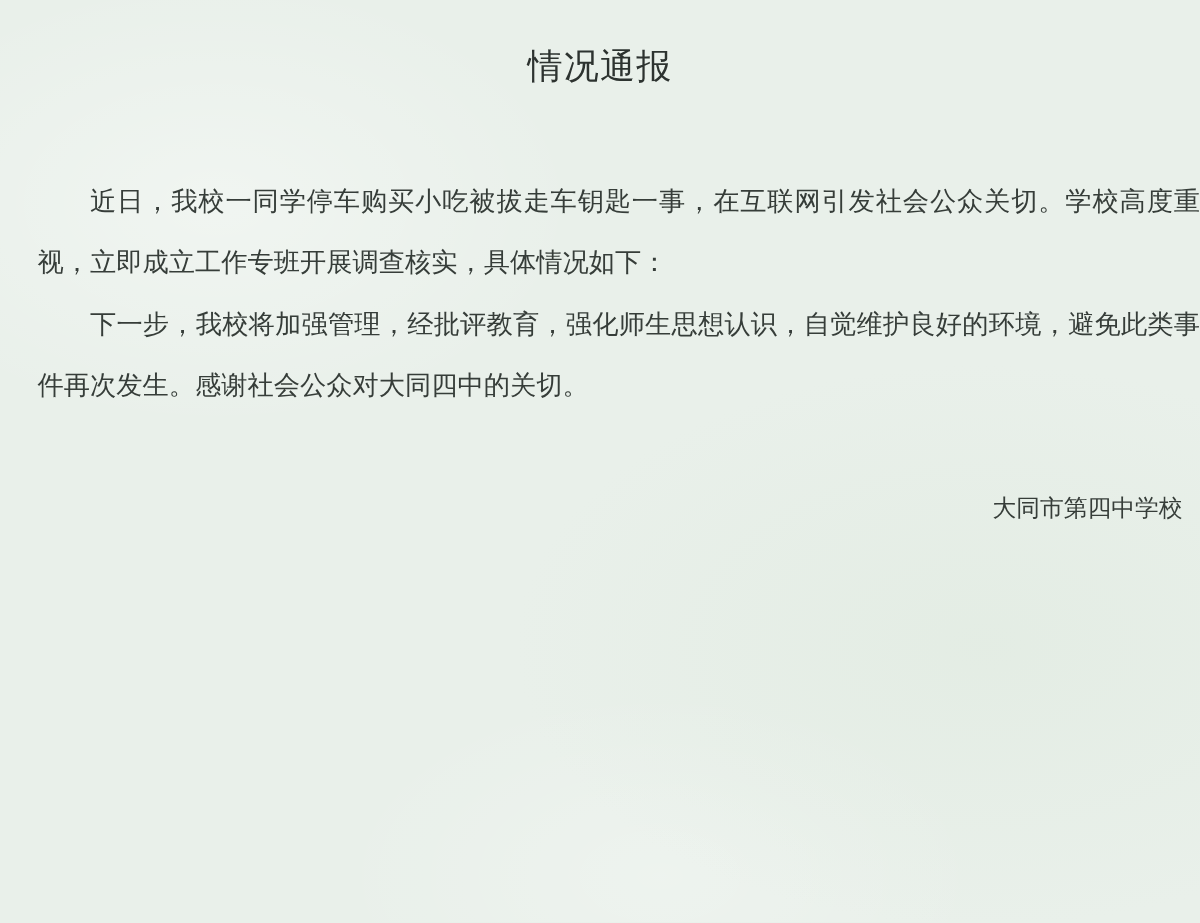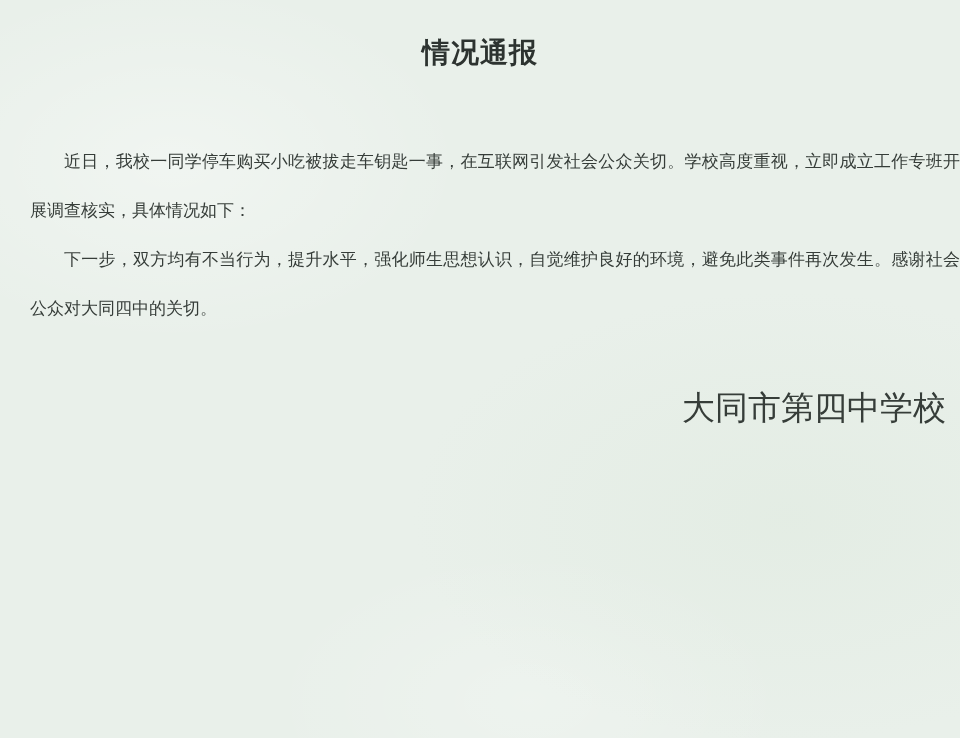--- a/index.html
+++ b/index.html
@@ -22,54 +22,54 @@
     font-family: "Liberation Sans", "DejaVu Sans", sans-serif;
     color: #343b37;
   }
   .title {
     margin: 0;
     padding-top: 38px;
     height: 30px;
     line-height: 30px;
     text-align: center;
     font-size: 28px;
-    font-weight: 700;
+    font-weight: 400;
     color: #2d3330;
     letter-spacing: 1px;
   }
   .body-text {
     margin-top: 69px;
     padding-left: 30px;
-    font-size: 17px;
+    font-size: 21px;
     line-height: 49px;
     text-align: justify;
     text-justify: inter-ideograph;
     color: #363d39;
   }
   .para {
     margin: 0;
     text-indent: 2em;
   }
   .sign-block {
     margin-top: 50px;
     padding-right: 14px;
     text-align: right;
-    font-size: 33px;
+    font-size: 19px;
     line-height: 49px;
     color: #363d39;
   }
   .sign-line { white-space: nowrap; }
 </style>
 </head>
 <body>
 
 <div class="sheet">
   <h1 class="title">情况通报</h1>
 
   <div class="body-text">
     <p class="para">近日，我校一同学停车购买小吃被拔走车钥匙一事，在互联网引发社会公众关切。学校高度重视，立即成立工作专班开展调查核实，具体情况如下：</p>
-    <p class="para">下一步，双方均有不当行为，提升水平，强化师生思想认识，自觉维护良好的环境，避免此类事件再次发生。感谢社会公众对大同四中的关切。</p>
+    <p class="para">下一步，我校将加强管理，经批评教育，强化师生思想认识，自觉维护良好的环境，避免此类事件再次发生。感谢社会公众对大同四中的关切。</p>
   </div>
 
   <div class="sign-block">
     <div class="sign-line">大同市第四中学校</div>
   </div>
 </div>
 
 </body></html>

